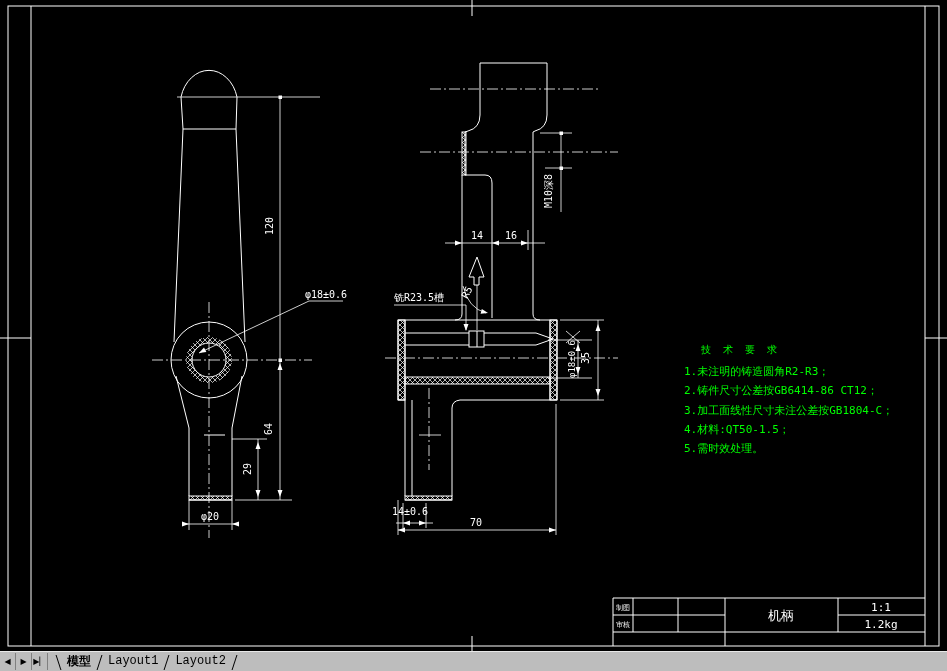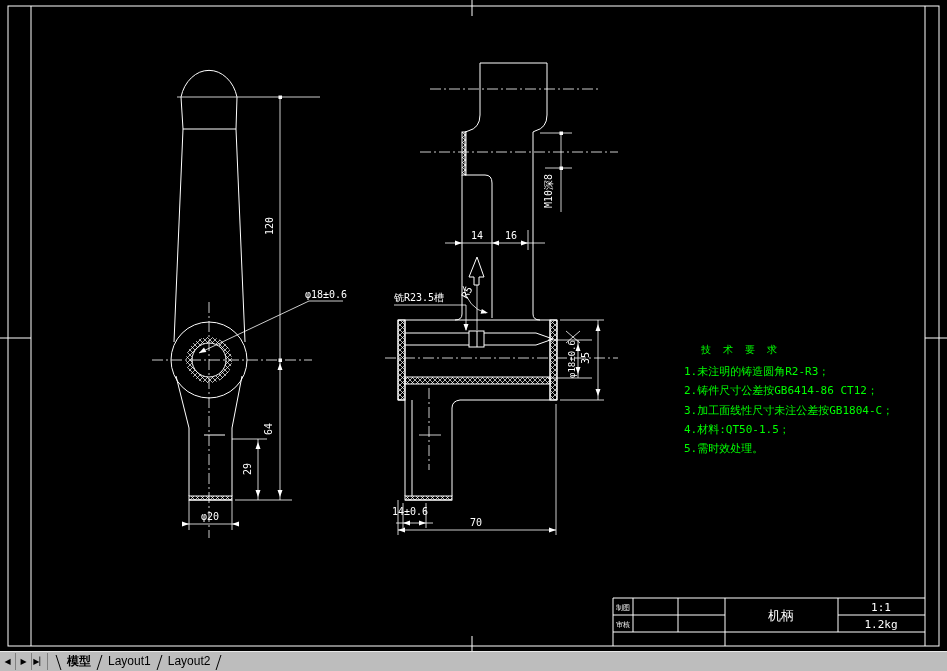--- a/index.html
+++ b/index.html
@@ -12,21 +12,21 @@
           border-top:1px solid #e8e8e8;display:flex;align-items:center;
           font-family:"Liberation Sans",sans-serif;}
   .navbtns{display:flex;align-items:center;height:19px;}
   .navbtn{width:16px;height:17px;background:#bdbdbd;border:none;color:#000;font-size:8px;
           line-height:17px;text-align:center;padding:0;cursor:pointer;
           border-right:1px solid #808080;}
   .tabs{display:flex;align-items:flex-end;height:16px;margin-left:6px;}
   .tabdiv{width:1px;height:15px;background:#000;margin:0 4px;}
   .tabdiv.back{transform:skewX(18deg);}
   .tabdiv.fwd{transform:skewX(-18deg);}
-  .tab{font-size:12px;color:#000;padding:0 4px;line-height:18px;cursor:pointer;}
+  .tab{font-size:12px;color:#000;padding:0 4px;line-height:18px;cursor:pointer;font-family:Liberation Mono, monospace;}
   .tab.active{font-weight:bold;font-family:"DejaVu Sans",sans-serif;}
 </style>
 </head>
 <body>
 
 <div id="stage">
 <svg width="947" height="652" viewBox="0 0 947 652">
   <defs>
     <pattern id="xhatch" width="5" height="5" patternUnits="userSpaceOnUse">
       <path d="M0,5 L5,0 M0,0 L5,5" stroke="#ffffff" stroke-width="0.7" fill="none"></path>

